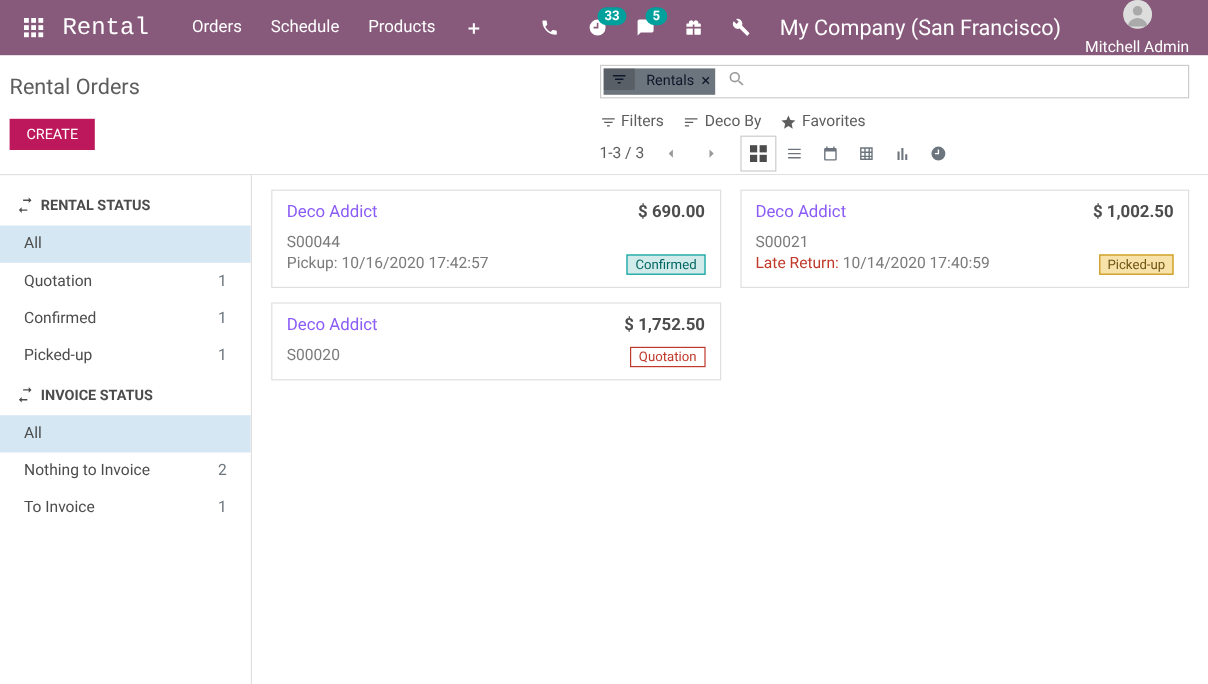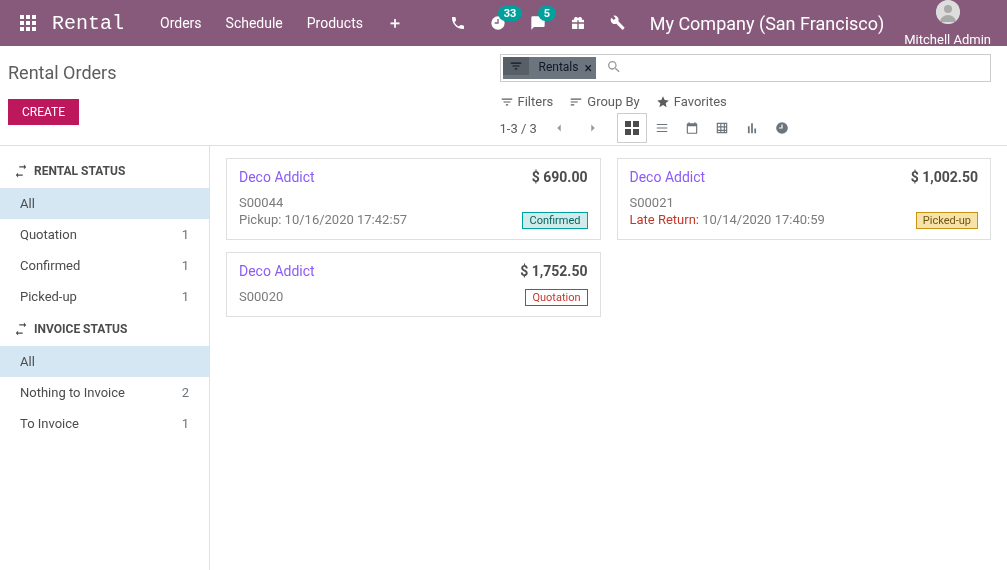--- a/index.html
+++ b/index.html
@@ -171,21 +171,21 @@
         <div class="toolbar-item">
           <svg class="icon-svg" viewBox="0 0 24 24">
               <path d="M10 18h4v-2h-4v2zM3 6v2h18V6H3zm3 7h12v-2H6v2z"></path>
             </svg>
           <span>Filters</span>
         </div>
         <div class="toolbar-item">
           <svg class="icon-svg" viewBox="0 0 24 24">
               <path d="M3 18h6v-2H3v2zM3 6v2h18V6H3zm0 7h12v-2H3v2z"></path>
             </svg>
-          <span>Group By</span>
+          <span>Deco By</span>
         </div>
         <div class="toolbar-item">
           <svg class="icon-svg" viewBox="0 0 24 24">
               <path d="M12 17.3L18.2 21l-1.6-7 5.4-4.7-7.1-.6L12 2 9.1 8.7 2 9.3l5.4 4.7-1.6 7z"></path>
             </svg>
           <span>Favorites</span>
         </div>
       </div>
       <div class="cp-toolbar-right">
         <div class="pager">

